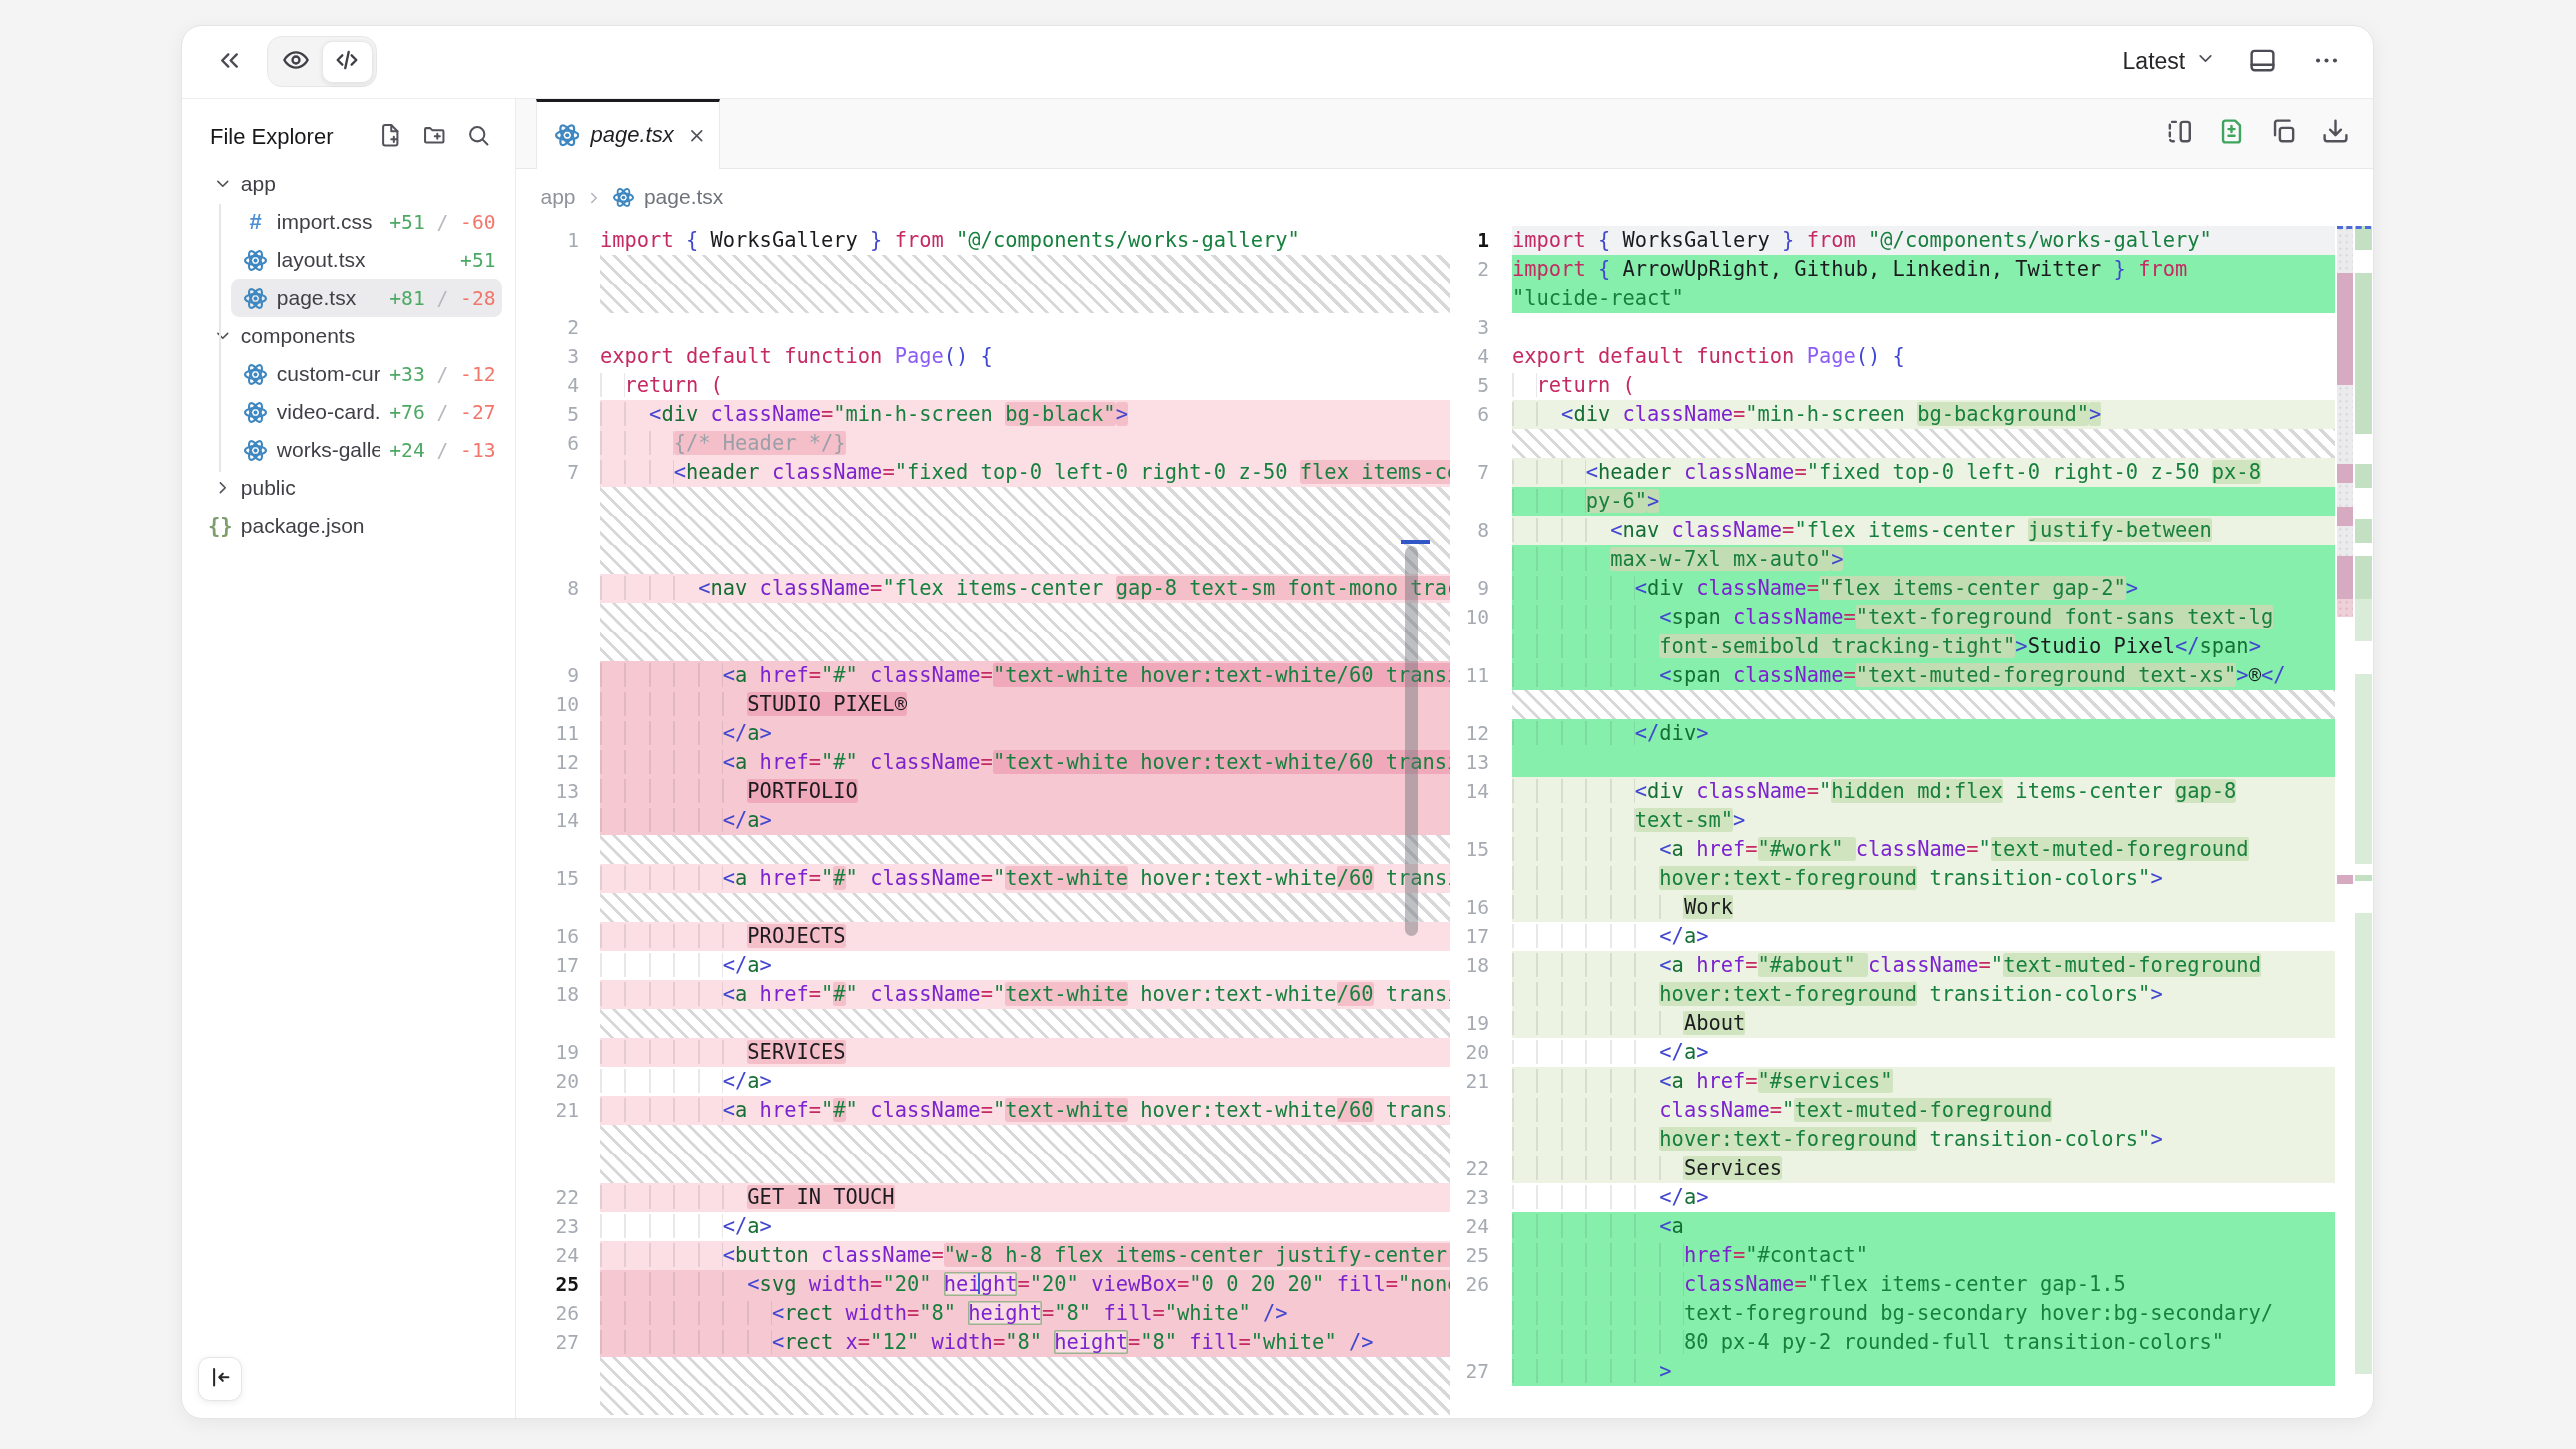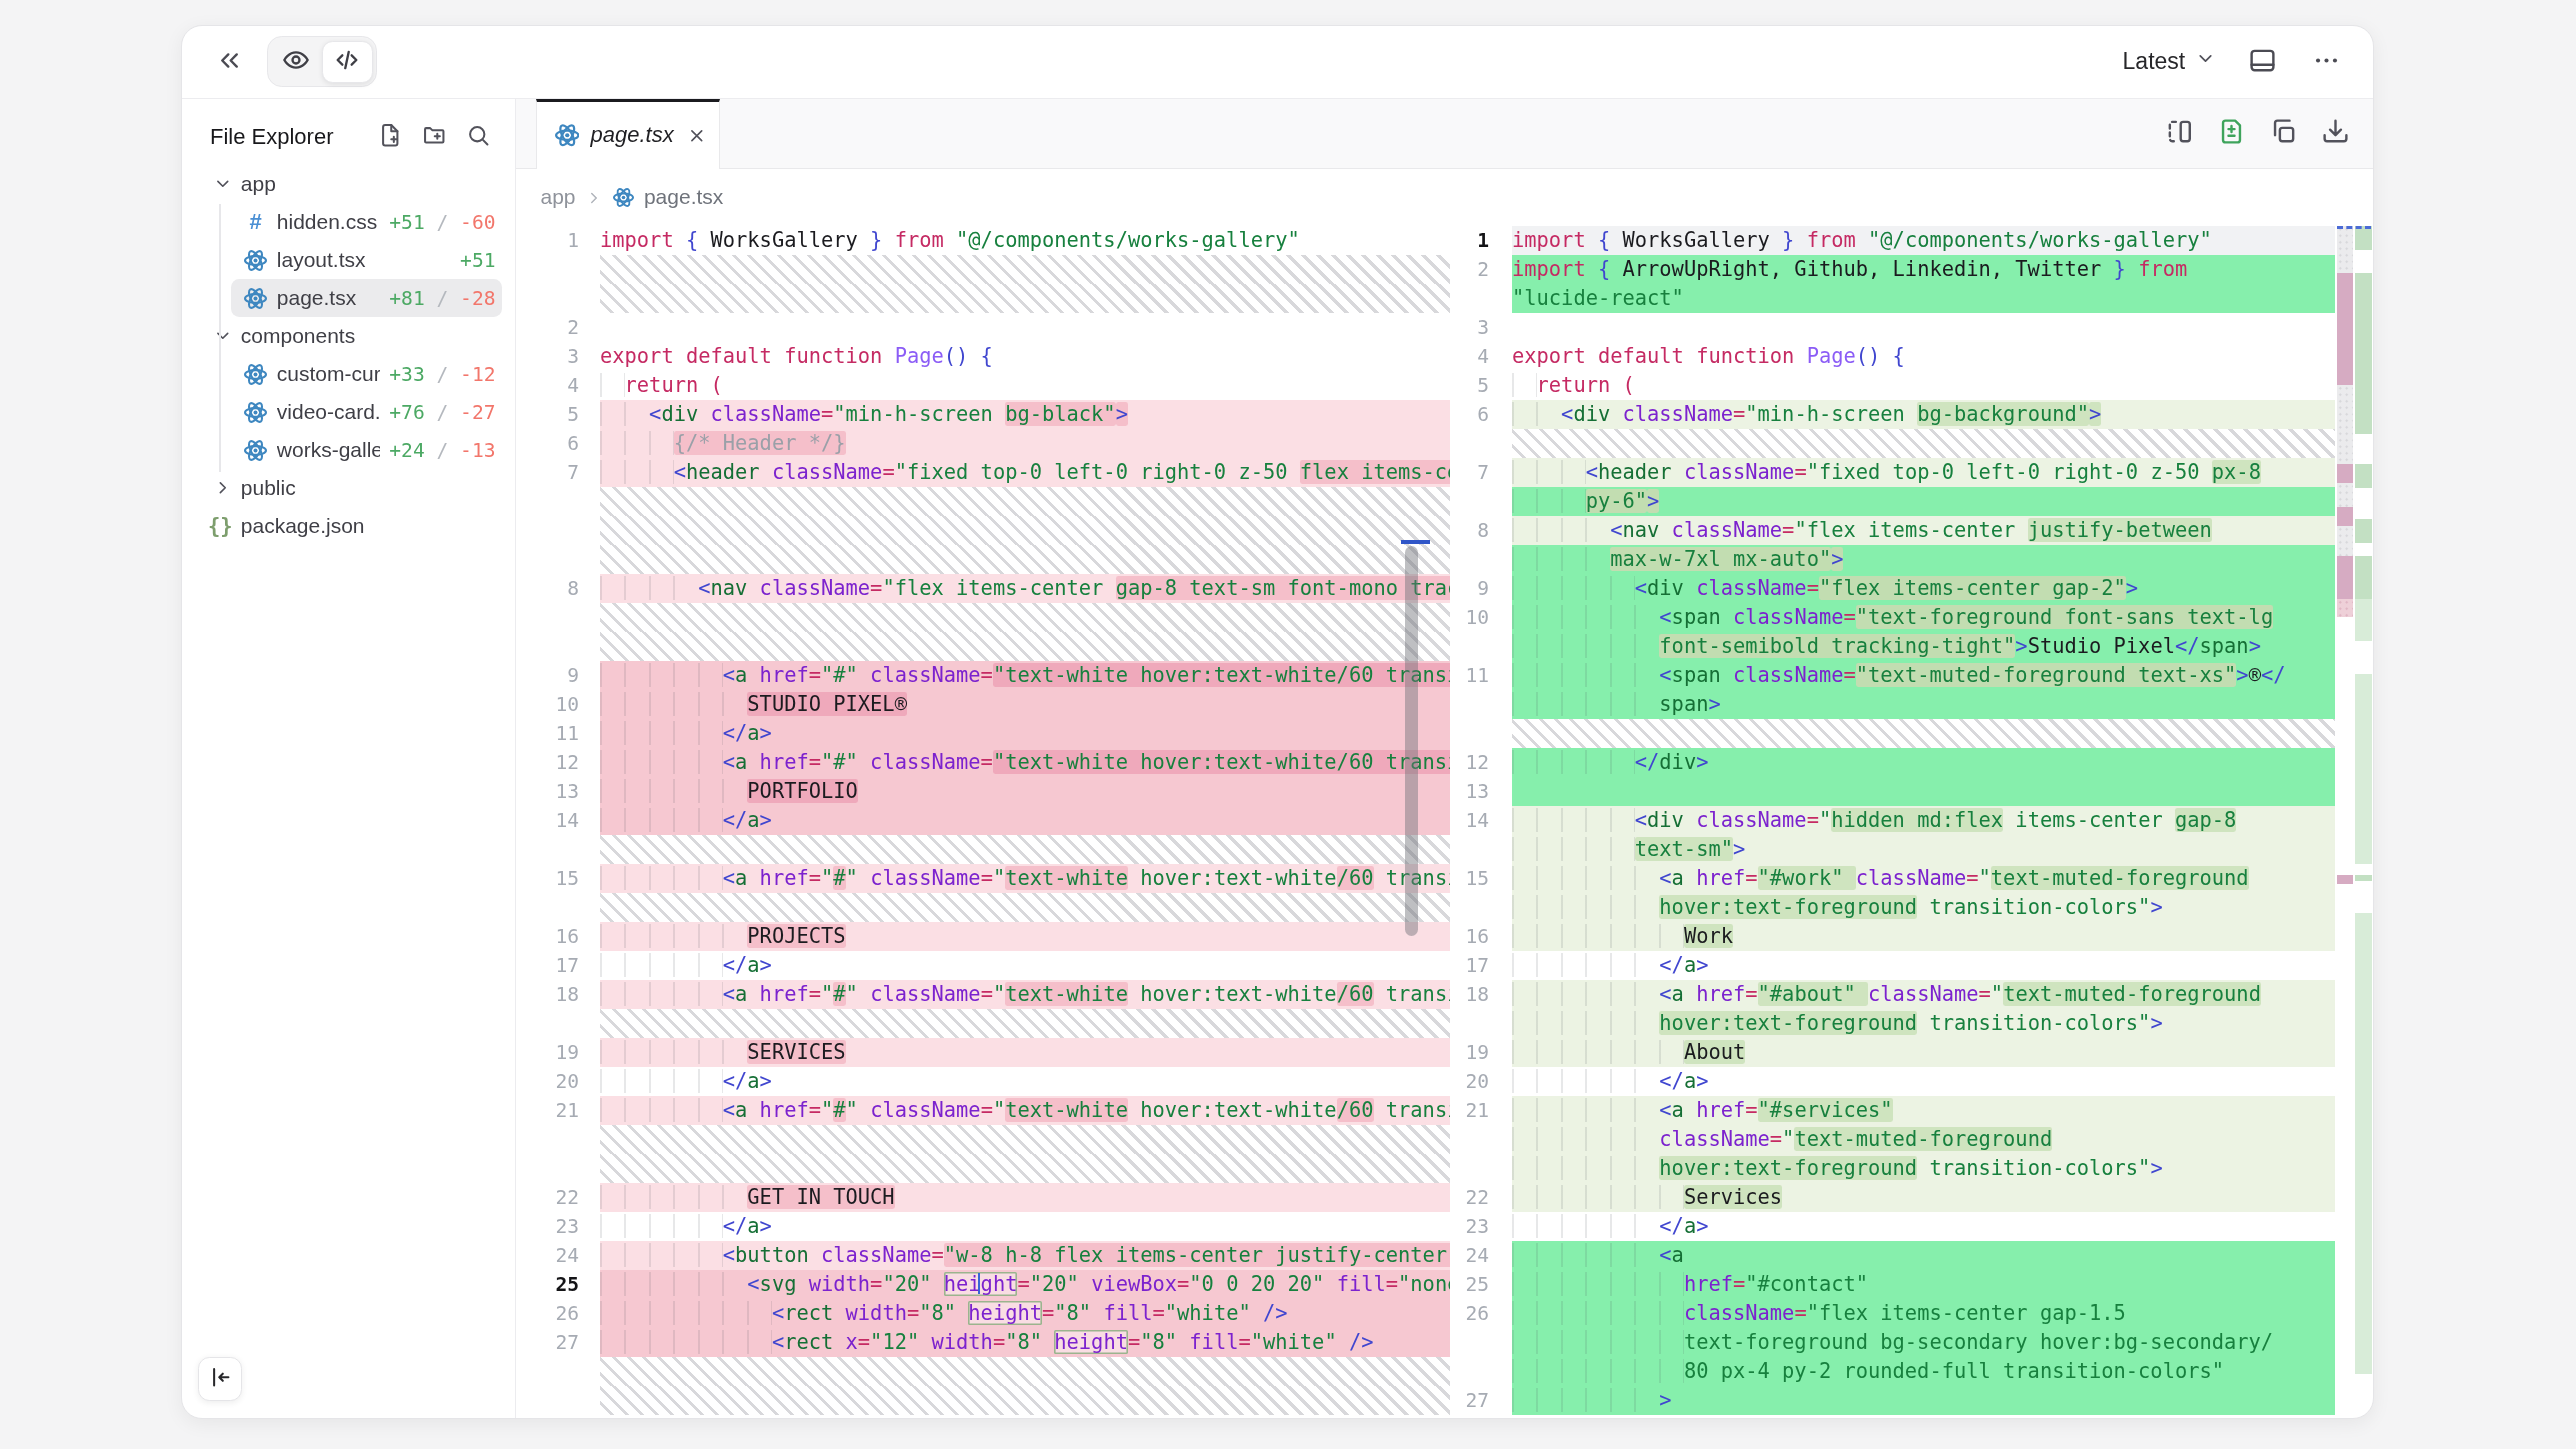--- a/index.html
+++ b/index.html
@@ -193,21 +193,21 @@
       <div class="tree">
         <div class="tree-guide" style="top:42px;height:268px"></div>
       <div class="trow folder">
             <span class="chev"><svg viewBox="0 0 24 24" width="19.6" height="19.6">
                 <path d="M6 9l6 6 6-6"></path>
               </svg></span>
             <span class="lab">app</span>
           </div>
           <div class="trow file1">
             <span class="hash-ic">#</span>
-            <span class="lab">hidden.css</span>
+            <span class="lab">import.css</span>
             <span class="stats"><span class="st-add">+51</span><span class="st-sl"> / </span><span class="st-del">-60</span></span>
           </div>
           <div class="trow file1">
             <span class="react-ic"><svg viewBox="-11 -11 22 22" width="23" height="23">
                 <circle r="1.9" fill="currentColor" stroke="none"></circle>
                 <ellipse rx="10" ry="4.2"></ellipse>
                 <ellipse rx="10" ry="4.2" transform="rotate(60)"></ellipse>
                 <ellipse rx="10" ry="4.2" transform="rotate(120)"></ellipse>
               </svg></span>
             <span class="lab">layout.tsx</span>
@@ -380,21 +380,20 @@
             <div class="row add"><span class="ln">6</span><span class="code"><span class="tok x ind">    </span><span class="tok p">&lt;</span><span class="tok t">div </span><span class="tok a">className</span><span class="tok k">=</span><span class="tok s">"min-h-screen </span><span class="tok s h">bg-background"</span><span class="tok p h">&gt;</span></span></div>
             <div class="row"><span class="ln"></span><span class="code hatchbg"></span></div>
             <div class="row add"><span class="ln">7</span><span class="code"><span class="tok x ind">      </span><span class="tok p">&lt;</span><span class="tok t">header </span><span class="tok a">className</span><span class="tok k">=</span><span class="tok s">"fixed top-0 left-0 right-0 z-50 </span><span class="tok s h">px-8</span></span></div>
             <div class="row add2"><span class="ln"></span><span class="code"><span class="tok x ind">      </span><span class="tok s h">py-6"</span><span class="tok p h">&gt;</span></span></div>
             <div class="row add"><span class="ln">8</span><span class="code"><span class="tok x ind">        </span><span class="tok p">&lt;</span><span class="tok t">nav </span><span class="tok a">className</span><span class="tok k">=</span><span class="tok s">"flex items-center </span><span class="tok s h">justify-between</span></span></div>
             <div class="row add2"><span class="ln"></span><span class="code"><span class="tok x ind">        </span><span class="tok s h">max-w-7xl mx-auto"</span><span class="tok p h">&gt;</span></span></div>
             <div class="row add2"><span class="ln">9</span><span class="code"><span class="tok x ind">          </span><span class="tok p">&lt;</span><span class="tok t">div </span><span class="tok a">className</span><span class="tok k">=</span><span class="tok s h">"flex items-center gap-2"</span><span class="tok p">&gt;</span></span></div>
             <div class="row add2"><span class="ln">10</span><span class="code"><span class="tok x ind">            </span><span class="tok p">&lt;</span><span class="tok t">span </span><span class="tok a">className</span><span class="tok k">=</span><span class="tok s h">"text-foreground font-sans text-lg</span></span></div>
             <div class="row add2"><span class="ln"></span><span class="code"><span class="tok x ind">            </span><span class="tok s h">font-semibold tracking-tight"</span><span class="tok p">&gt;</span><span class="tok x">Studio Pixel</span><span class="tok p">&lt;/</span><span class="tok t">span</span><span class="tok p">&gt;</span></span></div>
             <div class="row add2"><span class="ln">11</span><span class="code"><span class="tok x ind">            </span><span class="tok p">&lt;</span><span class="tok t">span </span><span class="tok a">className</span><span class="tok k">=</span><span class="tok s h">"text-muted-foreground text-xs"</span><span class="tok p">&gt;</span><span class="tok x">®</span><span class="tok p">&lt;/</span></span></div>
-            <div class="row add2"><span class="ln"></span><span class="code"><span class="tok x ind">            </span><span class="tok t">span</span><span class="tok p">&gt;</span></span></div>
             <div class="row"><span class="ln"></span><span class="code hatchbg"></span></div>
             <div class="row add2"><span class="ln">12</span><span class="code"><span class="tok x ind">          </span><span class="tok p">&lt;/</span><span class="tok t">div</span><span class="tok p">&gt;</span></span></div>
             <div class="row add2"><span class="ln">13</span><span class="code"></span></div>
             <div class="row add"><span class="ln">14</span><span class="code"><span class="tok x ind">          </span><span class="tok p">&lt;</span><span class="tok t">div </span><span class="tok a">className</span><span class="tok k">=</span><span class="tok s">"</span><span class="tok s h">hidden md:flex</span><span class="tok s"> items-center </span><span class="tok s h">gap-8</span></span></div>
             <div class="row add"><span class="ln"></span><span class="code"><span class="tok x ind">          </span><span class="tok s h">text-sm"</span><span class="tok p">&gt;</span></span></div>
             <div class="row add"><span class="ln">15</span><span class="code"><span class="tok x ind">            </span><span class="tok p">&lt;</span><span class="tok t">a </span><span class="tok a">href</span><span class="tok k">=</span><span class="tok s h">"#work" </span><span class="tok a">className</span><span class="tok k">=</span><span class="tok s">"</span><span class="tok s h">text-muted-foreground</span></span></div>
             <div class="row add"><span class="ln"></span><span class="code"><span class="tok x ind">            </span><span class="tok s h">hover:text-foreground</span><span class="tok s"> transition-colors"</span><span class="tok p">&gt;</span></span></div>
             <div class="row add"><span class="ln">16</span><span class="code"><span class="tok x ind">              </span><span class="tok x h">Work</span></span></div>
             <div class="row"><span class="ln">17</span><span class="code"><span class="tok x ind">            </span><span class="tok p">&lt;/</span><span class="tok t">a</span><span class="tok p">&gt;</span></span></div>
             <div class="row add"><span class="ln">18</span><span class="code"><span class="tok x ind">            </span><span class="tok p">&lt;</span><span class="tok t">a </span><span class="tok a">href</span><span class="tok k">=</span><span class="tok s h">"#about" </span><span class="tok a">className</span><span class="tok k">=</span><span class="tok s">"</span><span class="tok s h">text-muted-foreground</span></span></div>

